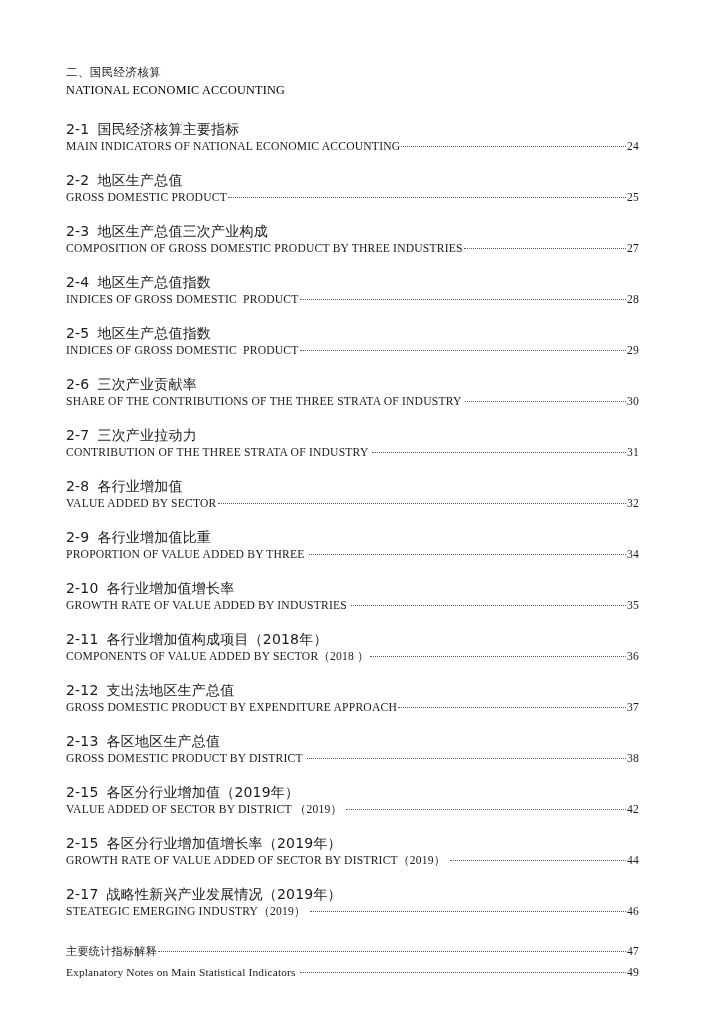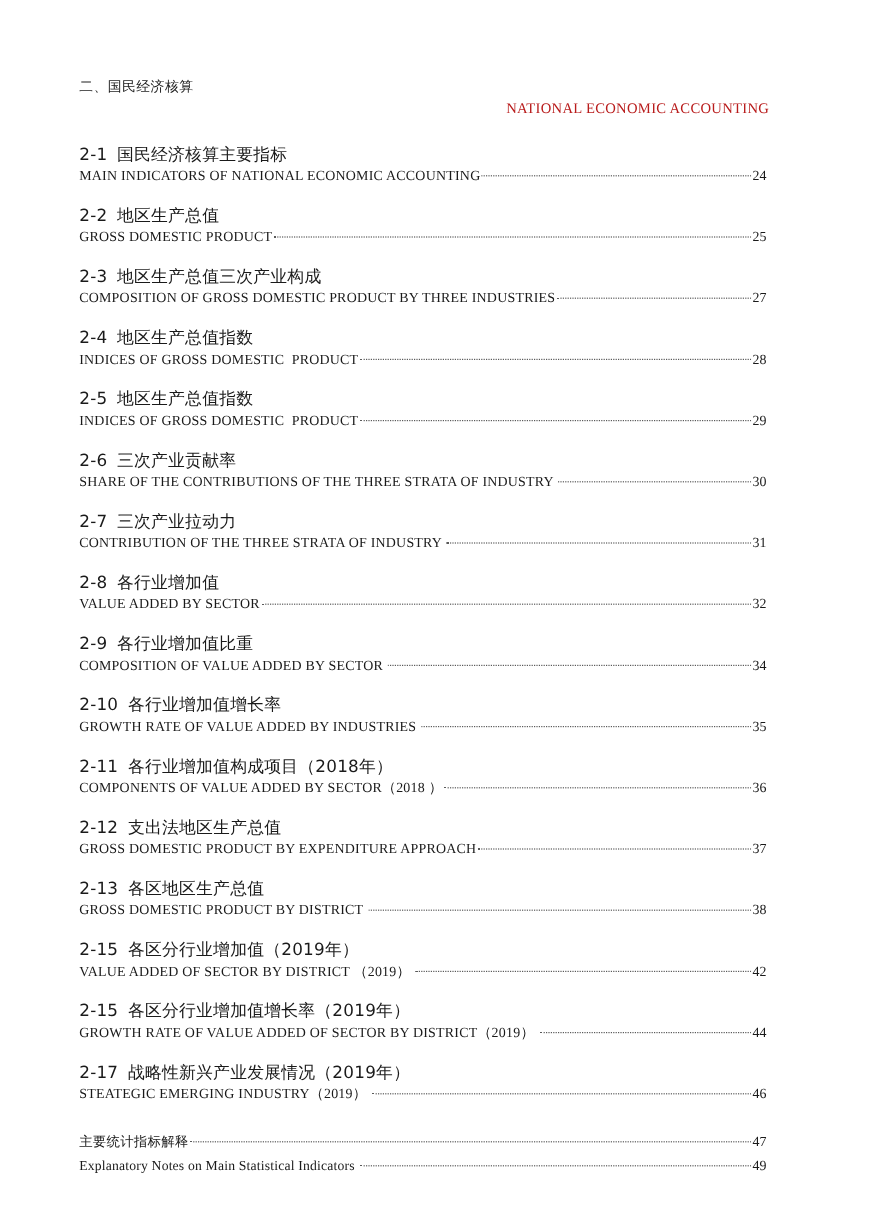--- a/index.html
+++ b/index.html
@@ -35,23 +35,22 @@
     line-height: 17px;
     letter-spacing: 0.4px;
     color: #1a1a1a;
     white-space: nowrap;
   }
   .section-head .en {
     font-family: "Liberation Serif", "DejaVu Serif", serif;
     font-size: 12.2px;
     line-height: 18px;
     letter-spacing: 0.25px;
-    color: #b91c1c;
-    white-space: nowrap;
-    text-align: right;
+    color: #000000;
+    white-space: nowrap;
   }
 
   
   .toc-list {
     display: block;
   }
   .toc-entry {
     margin-bottom: 16px;
   }
   .toc-entry .cn-line {
@@ -194,21 +193,21 @@
         <div class="cn-line"><span class="num">2-8</span><span>各行业增加值</span></div>
         <div class="leader-row">
           <span class="title">VALUE ADDED BY SECTOR</span>
           <span class="dots"></span>
           <span class="page">32</span>
         </div>
       </div>
       <div class="toc-entry">
         <div class="cn-line"><span class="num">2-9</span><span>各行业增加值比重</span></div>
         <div class="leader-row">
-          <span class="title">COMPOSITION OF VALUE ADDED BY SECTOR </span>
+          <span class="title">PROPORTION OF VALUE ADDED BY THREE </span>
           <span class="dots"></span>
           <span class="page">34</span>
         </div>
       </div>
       <div class="toc-entry">
         <div class="cn-line"><span class="num">2-10</span><span>各行业增加值增长率</span></div>
         <div class="leader-row">
           <span class="title">GROWTH RATE OF VALUE ADDED BY INDUSTRIES </span>
           <span class="dots"></span>
           <span class="page">35</span>

